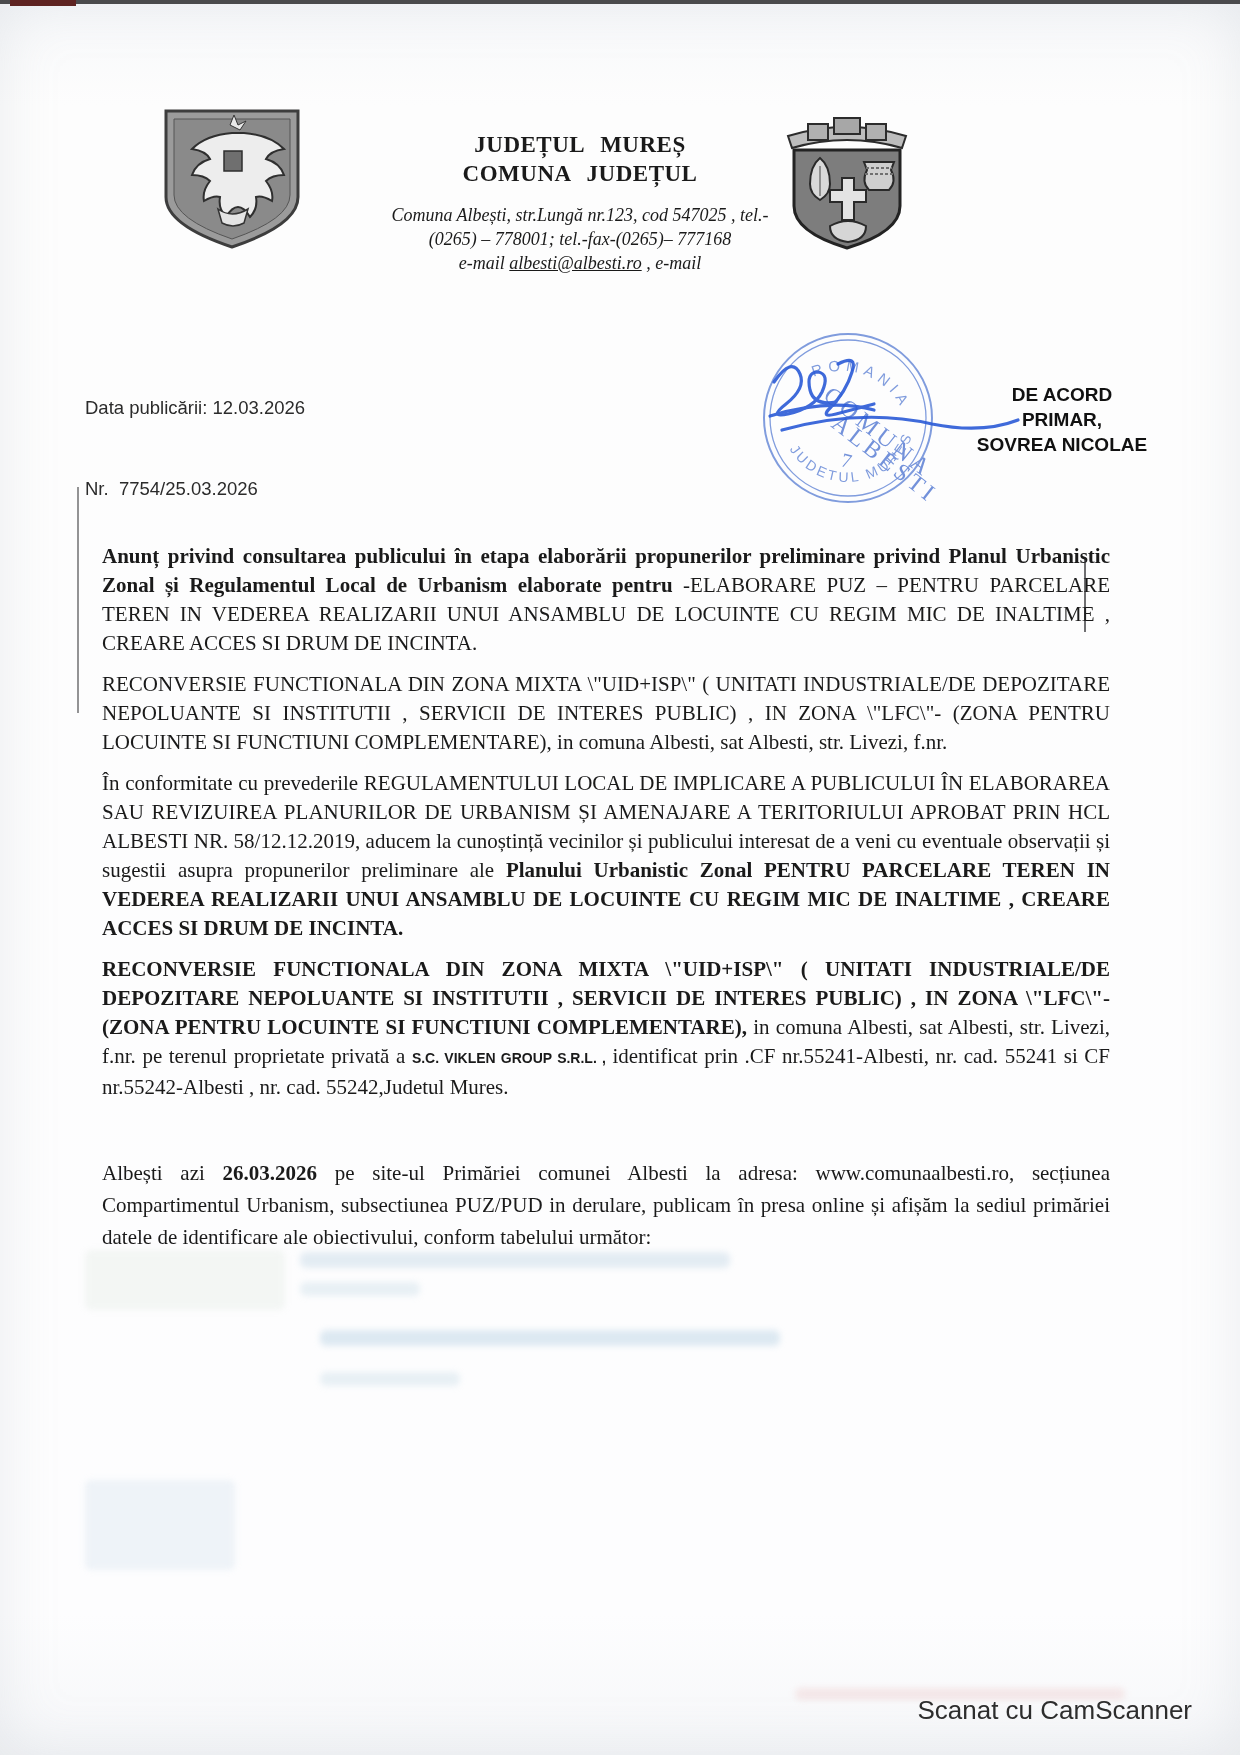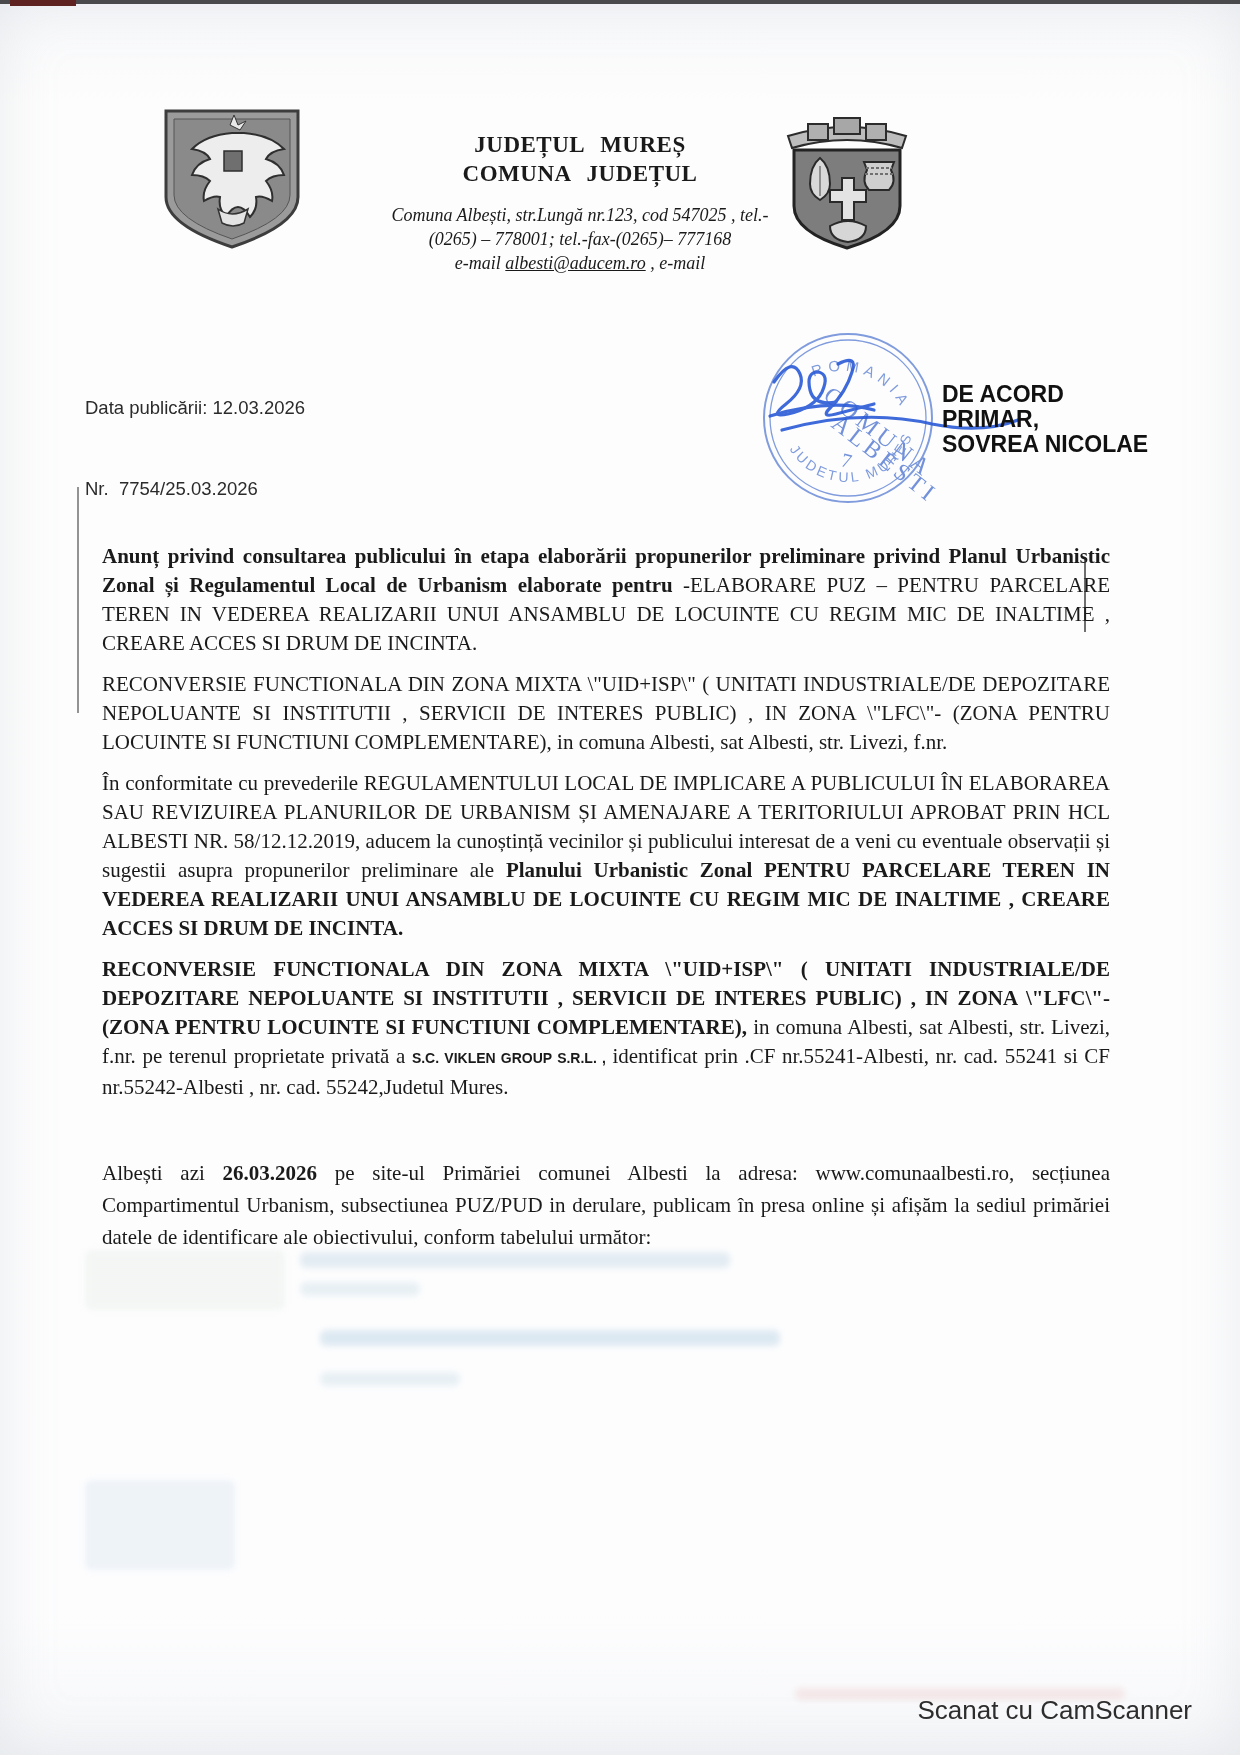--- a/index.html
+++ b/index.html
@@ -25,22 +25,22 @@
   .hdr-contact .u{text-decoration:underline;}
 
   
   .meta{position:absolute;left:85px;top:340px;font-family:"Liberation Sans",sans-serif;
         font-size:18.5px;line-height:27px;color:#2b2b2b;white-space:pre-wrap;}
 
   
   .stamp-wrap{position:absolute;left:752px;top:330px;width:290px;height:185px;}
 
   
-  .approval{position:absolute;left:942px;top:382px;width:240px;text-align:left;
-            font-family:"Liberation Sans",sans-serif;font-weight:700;font-size:23px;line-height:25px;color:#111;}
+  .approval{position:absolute;left:942px;top:382px;width:240px;text-align:center;
+            font-family:"Liberation Sans",sans-serif;font-weight:700;font-size:19px;line-height:25px;color:#111;}
 
   
   .body-text{position:absolute;left:90px;top:530px;width:1032px;font-size:21px;line-height:29px;}
   .body-text p{margin:12px;text-align:justify;}
   .b{font-weight:700;}
   .company{font-family:"Liberation Sans",sans-serif;font-weight:700;font-size:14px;}
   .pub{margin-top:55px !important;line-height:32px;}
 
   
   .fold-left{position:absolute;left:77px;top:487px;width:2px;height:226px;background:rgba(60,60,62,.55);}
@@ -74,21 +74,21 @@
     <path d="M72 48 h18 v20 h-18 z" fill="#6f6f6f" stroke="#2f2f2f" stroke-width="1.5"></path>
     <path d="M66 106 q14 10 30 0 l-4 14 q-11 6 -22 0 z" fill="#e4e4e4" stroke="#333" stroke-width="1.5"></path>
   </svg>
 
   <div class="hdr-center">
     <div class="hdr-title">JUDEȚUL MUREȘ</div>
     <div class="hdr-title">COMUNA JUDEȚUL</div>
     <div class="hdr-contact">
       <div>Comuna Albești, str.Lungă nr.123, cod 547025 , tel.-</div>
       <div>(0265) – 778001; tel.-fax-(0265)– 777168</div>
-      <div><span>e-mail </span><span class="u">albesti@aducem.ro</span><span>  ,  e-mail</span></div>
+      <div><span>e-mail </span><span class="u">albesti@albesti.ro</span><span>  ,  e-mail</span></div>
     </div>
   </div>
 
   <svg class="arms-albesti" viewBox="0 0 158 142">
 
     <g stroke="#2c2c2c" stroke-width="2" fill="#bdbdbd">
       <path d="M20 28 q59 -18 118 0 l-4 12 q-55 -16 -110 0 z"></path>
       <path d="M66 10 h26 v16 h-26 z" fill="#a7a7a7"></path>
       <path d="M40 16 h20 v16 h-20 z" fill="#b0b0b0"></path>
       <path d="M98 16 h20 v16 h-20 z" fill="#b0b0b0"></path>

